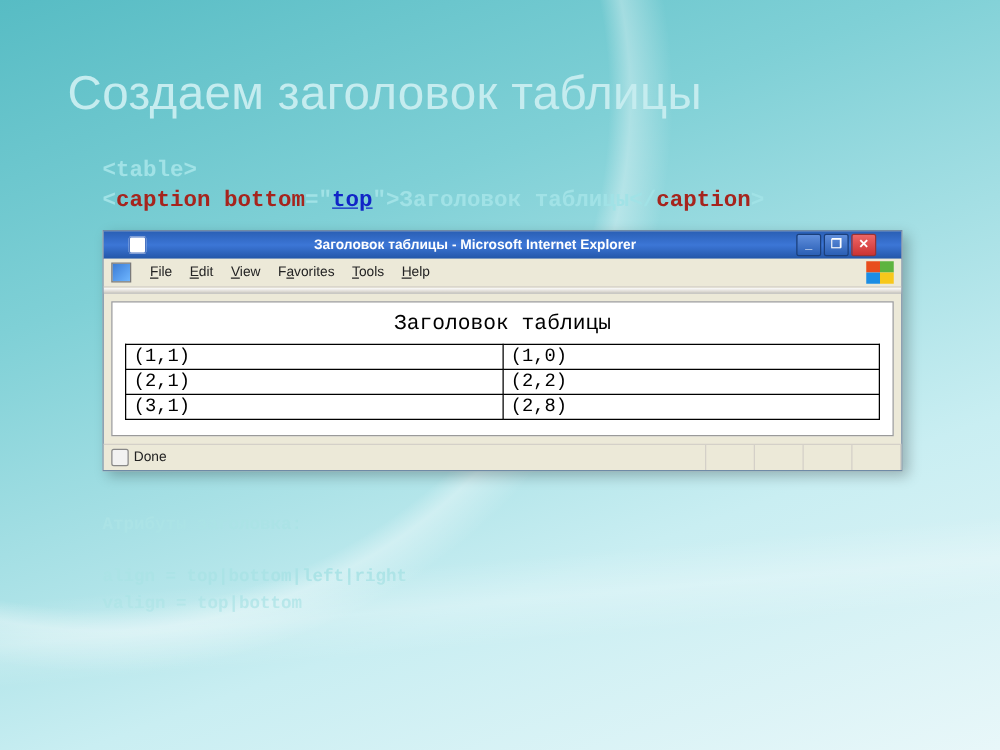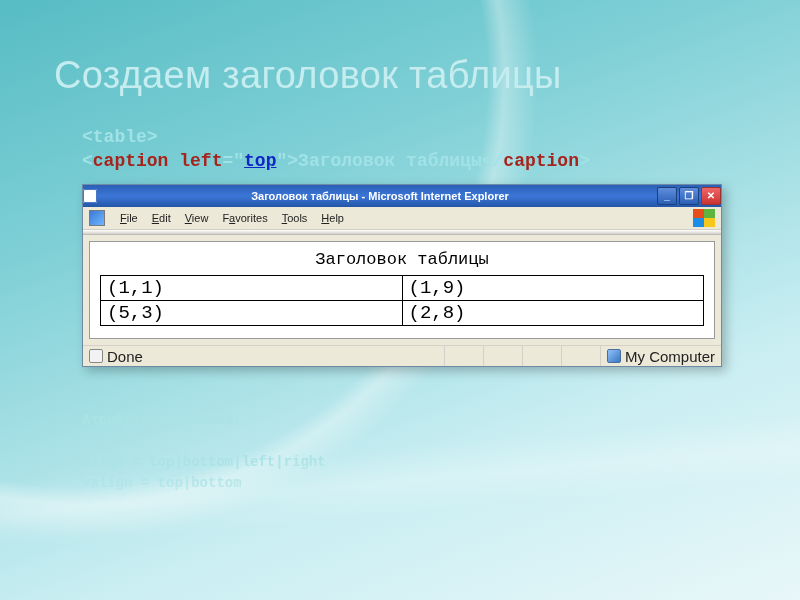--- a/index.html
+++ b/index.html
@@ -73,21 +73,21 @@
     box-shadow: 4px 4px 10px rgba(0,0,0,0.25);
     font-family: Tahoma, Arial, sans-serif;
     font-size: 11px;
   }
   .ie-titlebar {
     height: 22px;
     background: linear-gradient(to bottom, #2a5fb5 0%, #3c76d6 50%, #2356a8 100%);
     color: #fff;
     display: flex;
     align-items: center;
-    padding: 0 0;
+    padding: 0 20px;
     font-weight: bold;
   }
   .ie-title-icon {
     width: 14px; height: 14px;
     background: #fff;
     border-radius: 2px;
     margin-right: 6px;
     display: inline-block;
     box-shadow: inset 0 0 0 1px #4a74c1;
   }
@@ -149,35 +149,35 @@
     text-align: center;
     font-family: "Courier New", monospace;
     font-size: 17px;
     margin: 2px 0 6px 0;
     color: #000;
   }
   table.demo {
     width: 100%;
     border-collapse: collapse;
     font-family: "Courier New", monospace;
-    font-size: 19px;
+    font-size: 15px;
   }
   table.demo td {
     border: 1px solid #000;
     padding: 1px 6px;
     width: 50%;
     color: #000;
   }
   .ie-statusbar {
     height: 20px;
     display: flex;
     align-items: center;
     background: #ece9d8;
     border-top: 1px solid #d4d0c8;
-    font-size: 15px;
+    font-size: 11px;
     color: #222;
   }
   .ie-status-cell {
     display: flex;
     align-items: center;
     gap: 4px;
     padding: 0 6px;
     height: 100%;
     border-right: 1px solid #d4d0c8;
   }
@@ -205,21 +205,21 @@
 </head>
 <body>
 
 <div class="slide">
 
   <div class="title">Создаем заголовок таблицы</div>
 
   <div class="codeblock">
     <div><span class="tag">&lt;table&gt;</span></div>
     <div>
-      <span class="tag">&lt;</span><span class="kw1">caption</span><span class="kw1"> left</span><span class="eq">="</span><span class="val">top</span><span class="tag">"&gt;</span><span class="txt">Заголовок таблицы</span><span class="tag">&lt;/</span><span class="kw1">caption</span><span class="tag">&gt;</span>
+      <span class="tag">&lt;</span><span class="kw1">caption</span><span class="kw1"> bottom</span><span class="eq">="</span><span class="val">top</span><span class="tag">"&gt;</span><span class="txt">Заголовок таблицы</span><span class="tag">&lt;/</span><span class="kw1">caption</span><span class="tag">&gt;</span>
     </div>
     <div><span class="tag">...</span></div>
   </div>
 
   <div class="ie-window">
     <div class="ie-titlebar">
       <span class="ie-title-icon"></span>
       <span class="ie-title-text">Заголовок таблицы - Microsoft Internet Explorer</span>
       <span class="ie-winbtns">
         <span class="ie-winbtn">_</span>
@@ -242,42 +242,42 @@
           <span></span>
         </span>
     </div>
     <div class="ie-sep"></div>
     <div class="ie-content">
       <div class="html-caption">Заголовок таблицы</div>
       <table class="demo">
         <tbody>
             <tr>
           <td>(1,1)</td>
-          <td>(1,9)</td>
+          <td>(1,0)</td>
         </tr>
         <tr>
-          <td>(5,3)</td>
+          <td>(2,1)</td>
+          <td>(2,2)</td>
+        </tr>
+        <tr>
+          <td>(3,1)</td>
           <td>(2,8)</td>
         </tr>
       </tbody>
         </table>
     </div>
     <div class="ie-statusbar">
       <div class="ie-status-cell first">
         <span class="status-icon icon-doc"></span>
         <span>Done</span>
       </div>
       <div class="ie-status-cell spacer"></div>
       <div class="ie-status-cell spacer"></div>
       <div class="ie-status-cell spacer"></div>
       <div class="ie-status-cell spacer"></div>
-      <div class="ie-status-cell mycomp">
-        <span class="status-icon icon-comp"></span>
-        <span>My Computer</span>
-      </div>
     </div>
   </div>
 
   <div class="bottom-block">
     <div>Атрибуты заголовка:</div>
     <div>&nbsp;</div>
     <div>align = top|bottom|left|right</div>
     <div>valign = top|bottom</div>
   </div>
 

